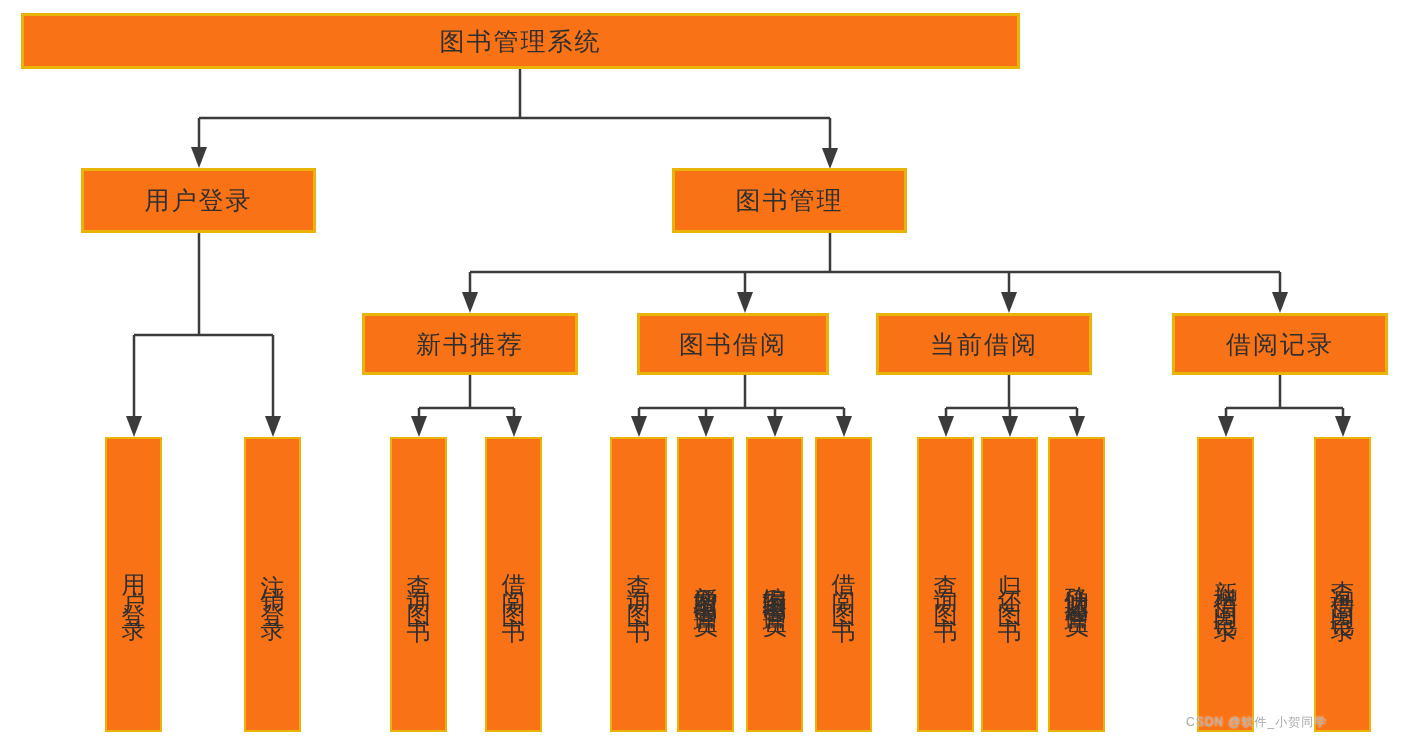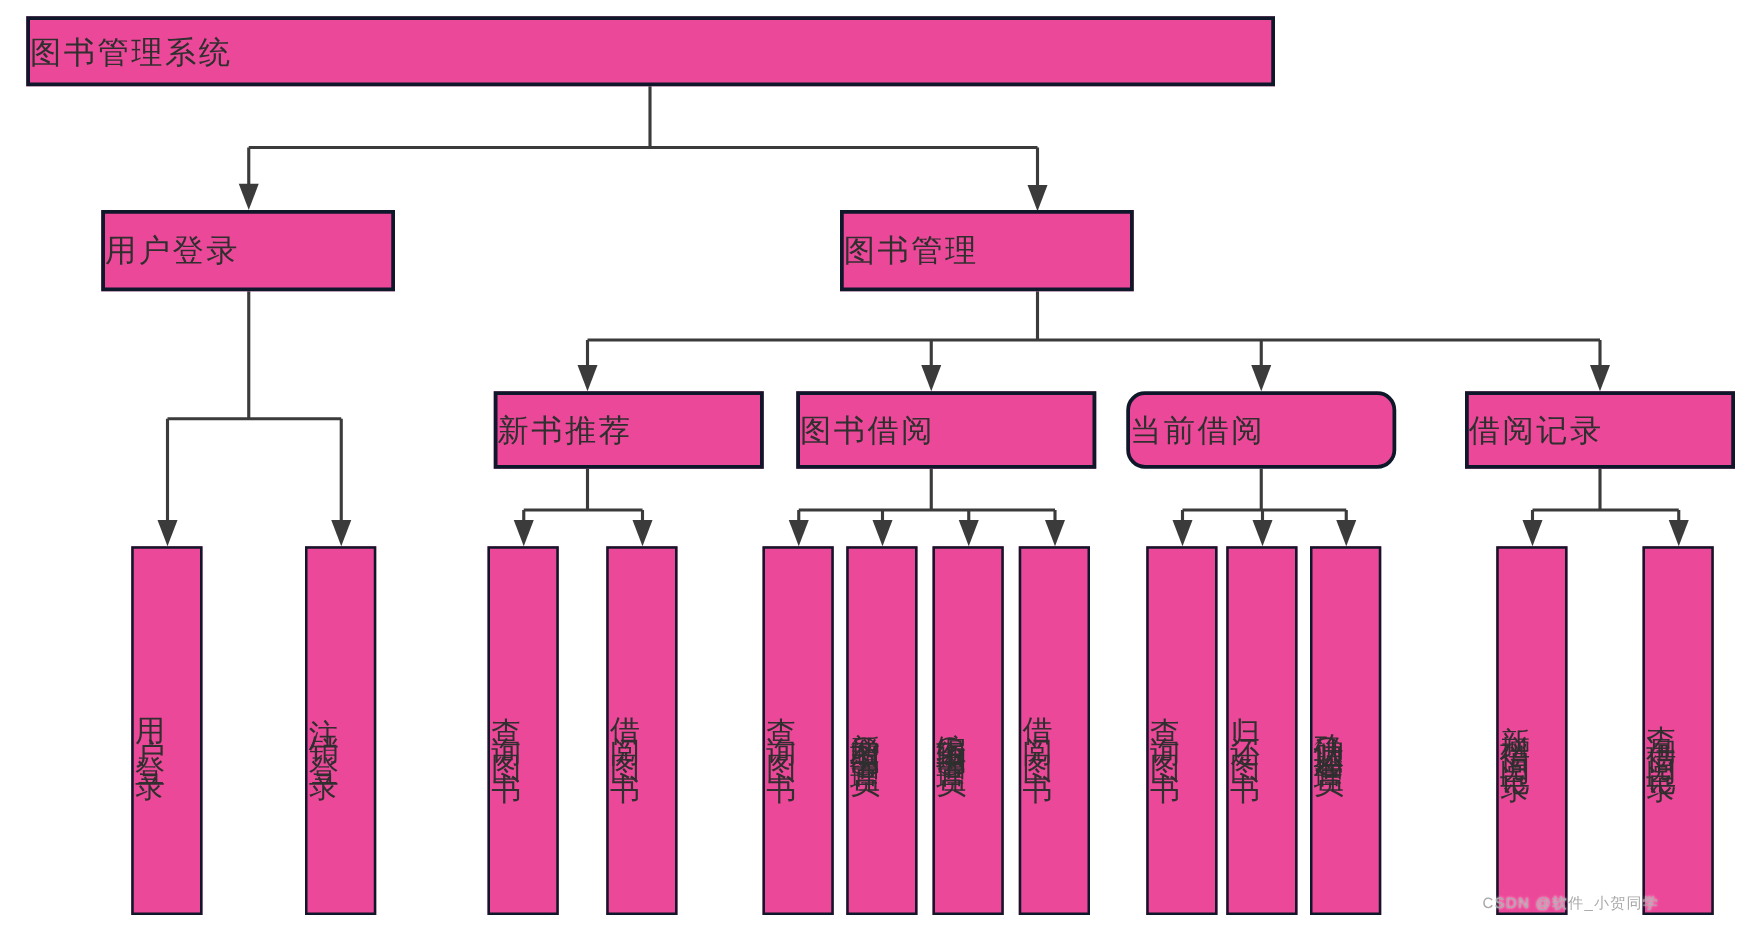--- a/index.html
+++ b/index.html
@@ -14,24 +14,25 @@
     width: 1405px; height: 747px;
     background: #ffffff;
   }
   #connectors {
     position: absolute; left: 0; top: 0;
     width: 1405px; height: 747px;
   }
   .box {
     position: absolute;
     box-sizing: border-box;
-    border: 3px solid #0f172a;
-    background: #ec4899;
+    border: 3px solid #eab308;
+    background: #f97316;
     display: flex;
     align-items: center;
+    justify-content: center;
     color: #2f2f2f;
   }
   .hlabel {
     font-size: 25px;
     letter-spacing: 2px;
     white-space: nowrap;
   }
   .leaf { border-width: 2.5px; }
   .vtext {
     writing-mode: vertical-rl;
@@ -95,27 +96,27 @@
     <span class="hlabel">图书管理系统</span>
   </div>
 
   <div class="box" style="left:81px; top:168px; width:235px; height:65px;">
     <span class="hlabel">用户登录</span>
   </div>
   <div class="box" style="left:672px; top:168px; width:235px; height:65px;">
     <span class="hlabel">图书管理</span>
   </div>
 
-  <div class="box" style="left:362px; top:313px; width:216px; height:62px;margin-left:33px;">
+  <div class="box" style="left:362px; top:313px; width:216px; height:62px;">
     <span class="hlabel">新书推荐</span>
   </div>
-  <div class="box" style="left:637px; top:313px; width:240px; height:62px;">
+  <div class="box" style="left:637px; top:313px; width:192px; height:62px;">
     <span class="hlabel">图书借阅</span>
   </div>
-  <div class="box" style="left:901px; top:313px; width:216px; height:62px;border-radius:15px;">
+  <div class="box" style="left:876px; top:313px; width:216px; height:62px;">
     <span class="hlabel">当前借阅</span>
   </div>
   <div class="box" style="left:1172px; top:313px; width:216px; height:62px;">
     <span class="hlabel">借阅记录</span>
   </div>
 
   <div class="box leaf" style="left:105px; top:437px; width:57px; height:295px;">
     <span class="vtext ls4">用户登录</span>
   </div>
   <div class="box leaf" style="left:244px; top:437px; width:57px; height:295px;">

